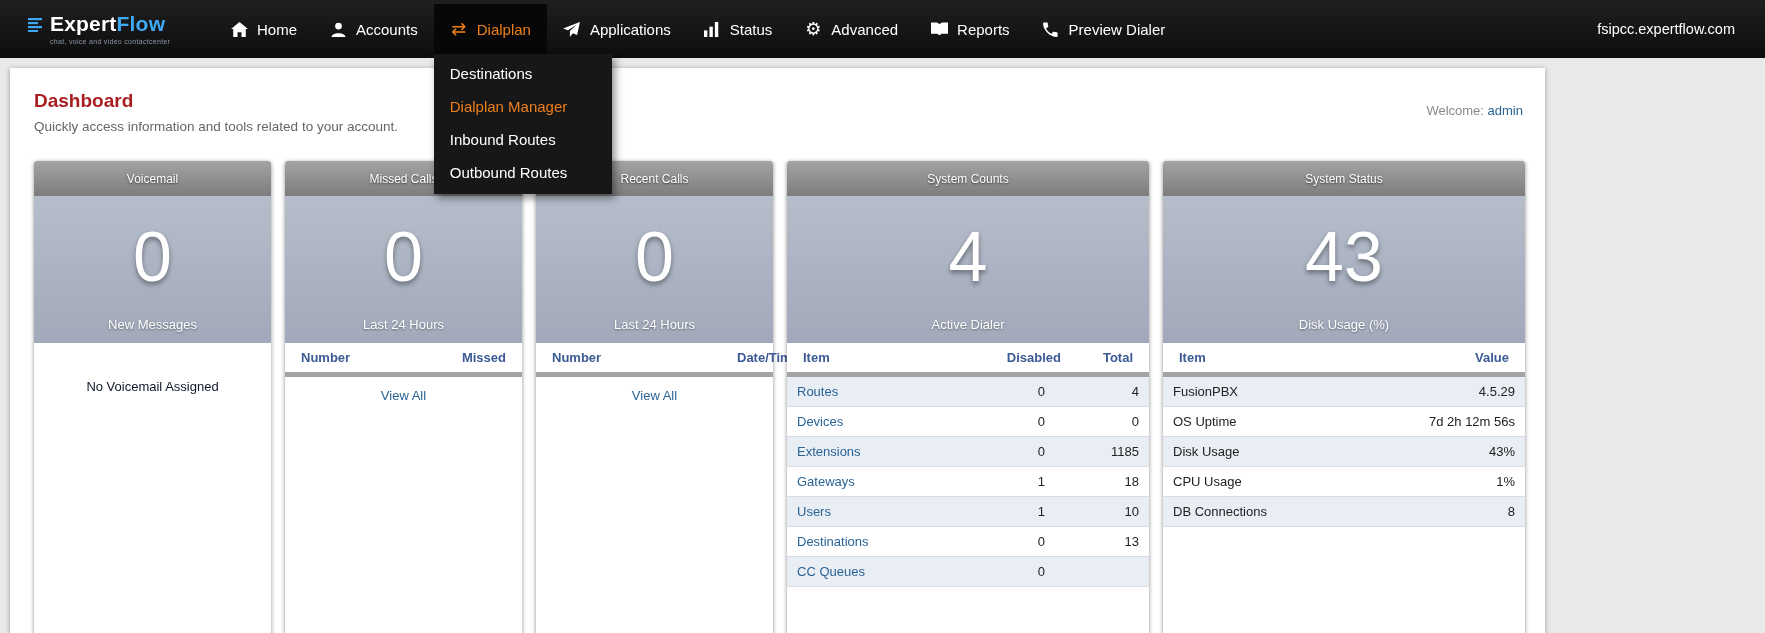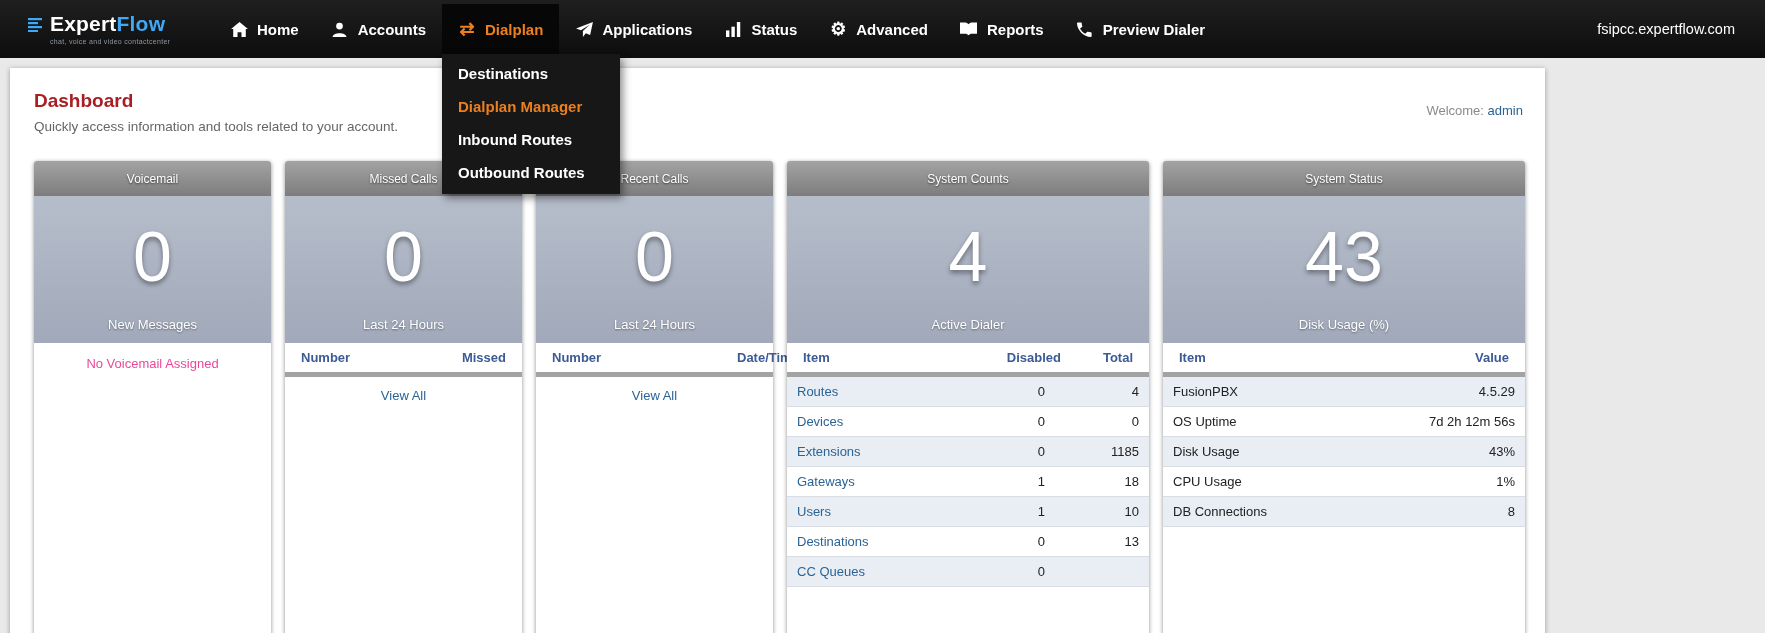--- a/index.html
+++ b/index.html
@@ -10,21 +10,21 @@
   .topbar { height:58px; background:linear-gradient(#1f1f1f,#0d0d0d); display:flex; align-items:center; padding:0 30px 0 28px; position:relative; z-index:50; }
   .logo { display:flex; align-items:flex-start; gap:7px; width:186px; flex:none; cursor:pointer; }
   .logo-bars { margin-top:4px; flex:none; }
   .logo-col { display:flex; flex-direction:column; }
   .logo-name { font-size:21px; font-weight:bold; line-height:1.05; letter-spacing:.2px; }
   .logo-name .p1 { color:#ffffff; }
   .logo-name .p2 { color:#3fa9f5; }
   .logo-tag { font-size:7px; color:#8d98a5; margin-top:2px; letter-spacing:.3px; white-space:nowrap; }
 
   .nav-list { display:flex; height:50px; list-style:none; align-items:stretch; }
-  .nav-item { display:flex; align-items:center; gap:9px; padding:0 16px; color:#fff; font-size:15px; cursor:pointer; position:relative; white-space:nowrap;font-weight:bold; }
+  .nav-item { display:flex; align-items:center; gap:9px; padding:0 16px; color:#fff; font-size:15px; cursor:pointer; position:relative; white-space:nowrap; }
   .nav-item .icon { display:flex; align-items:center; justify-content:center; width:18px; }
   .nav-item .icon svg { fill:#ffffff; }
   .nav-item .glyph { font-size:18px; line-height:1; color:#fff; }
   .nav-item.active { background:#070707; color:var(--accent); }
   .nav-item.active .glyph { color:var(--accent); }
 
   .nav-domain { margin-left:auto; color:#ffffff; font-size:14.5px; }
 
   
   .dropdown { position:absolute; top:50px; left:0; width:178px; background:#171717; box-shadow:3px 4px 8px rgba(0,0,0,.45); padding:3px 0 5px 0; }
@@ -57,21 +57,21 @@
   td { padding:7px 10px; border-bottom:1px solid #d9dde3; color:#222; }
   td.num { text-align:right; }
   td.dis { padding-right:32px; }
   th.dis-h { width:92px; }
   th.tot-h { width:72px; }
   tr.alt { background:#e9edf4; }
   td a { color:var(--link); text-decoration:none; }
 
   .view-all { text-align:center; padding:9px 0 10px 0; }
   .view-all a { color:var(--link); font-size:13px; text-decoration:none; }
-  .empty-text { text-align:center; color:#ec4899; font-size:13px; padding-top:13px; }
+  .empty-text { text-align:center; color:#0f172a; font-size:13px; padding-top:36px; }
 </style>
 </head>
 <body>
 
 <nav class="topbar">
   <div class="logo">
     <span class="logo-bars">
       <svg width="15" height="15" viewBox="0 0 15 15">
           <g fill="#3fa9f5">
             <rect x="0" y="1" width="14" height="2.2"></rect>

